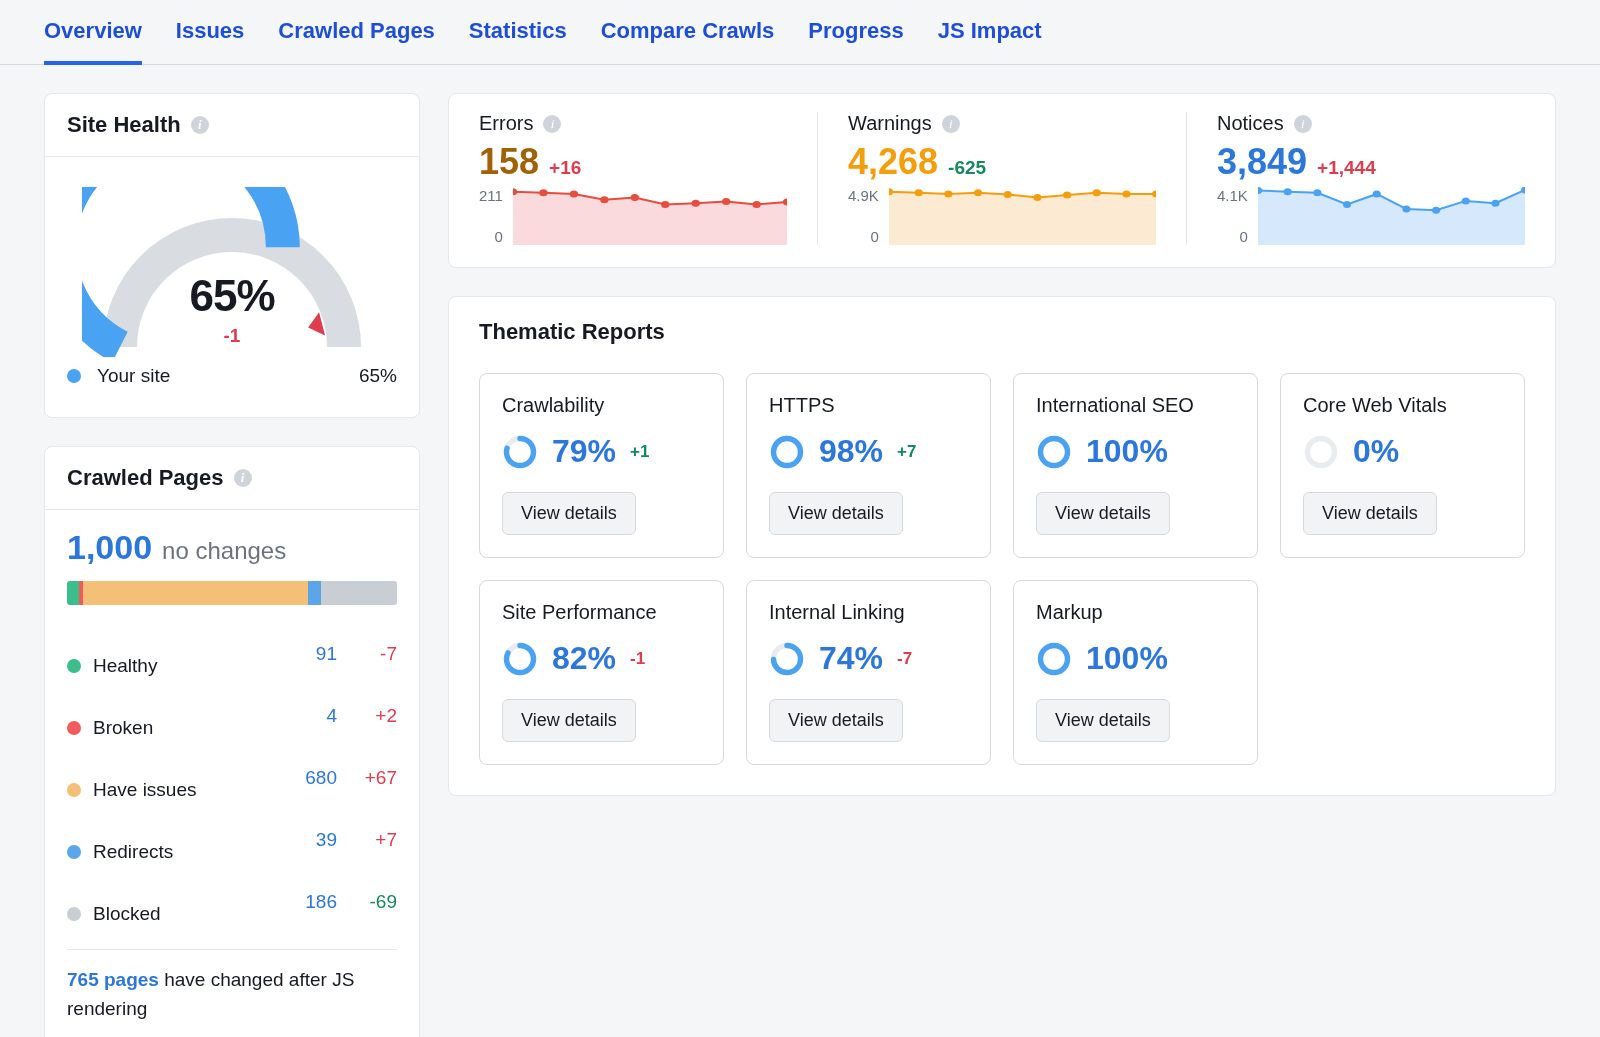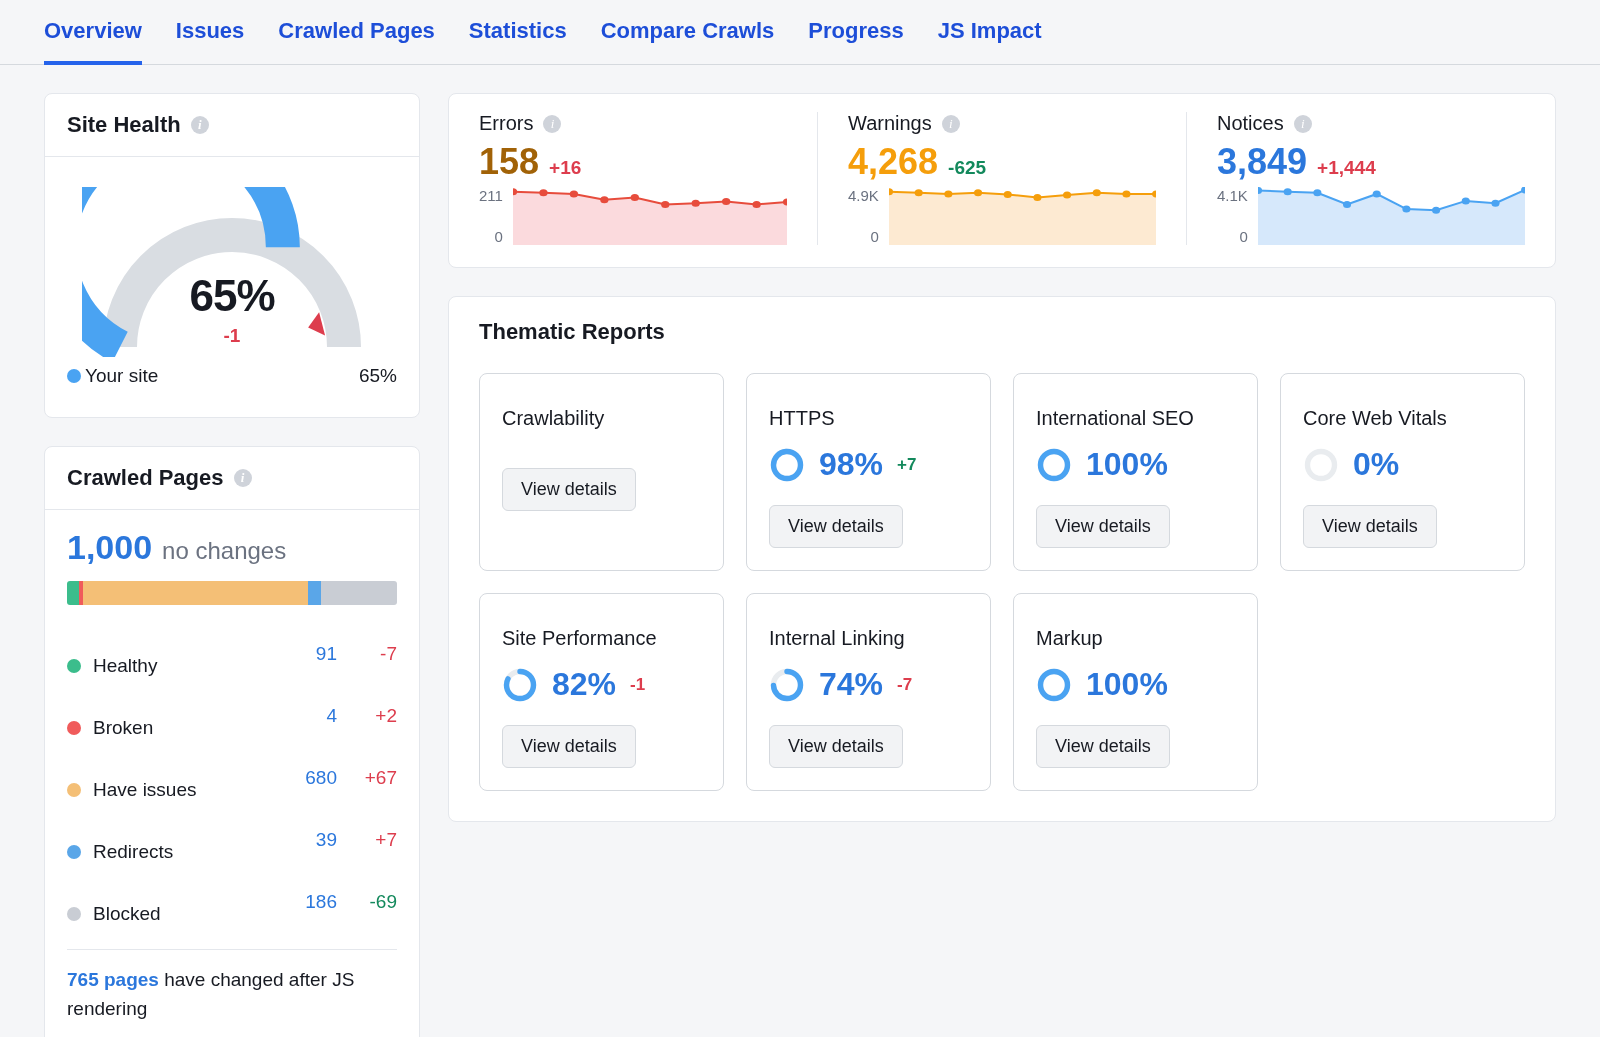--- a/index.html
+++ b/index.html
@@ -74,21 +74,21 @@
   .gauge-wrap { position: relative; width: 100%; height: 190px; display:flex; align-items:flex-end; justify-content:center; }
   .gauge-num-wrap { position: absolute; left:0; right:0; bottom:10px; text-align:center; }
   .gauge-num { font-size: 44px; font-weight: 700; letter-spacing:-1px; }
   .gauge-delta { font-size: 19px; font-weight: 600; margin-top:4px; }
   .delta-red { color: #dd3d4d; }
   .delta-green { color: #13895c; }
   .legend-row {
     display: flex; align-items: center; justify-content: space-between;
     padding: 8px 0; font-size: 19px;
   }
-  .legend-left { display: flex; align-items: center; gap: 4px; }
+  .legend-left { display: flex; align-items: center; gap: 16px; }
   .dot { width:14px; height:14px; border-radius:50%; flex-shrink:0; }
   .dot-blue { background:#4aa3f2; }
   .tri-red {
     width:0; height:0; border-left:8px solid transparent; border-right:8px solid transparent;
     border-top:12px solid #dd3d4d; flex-shrink:0;
   }
   .legend-value { font-weight: 400; }
   .chev { margin-left: 4px; font-size: 14px; }
   
   .cp-body { padding: 18px 22px 22px 22px; }
@@ -122,21 +122,21 @@
   .spark-wrap { margin-top:4px; display:flex; gap:10px; align-items:stretch; }
   .spark-labels { display:flex; flex-direction:column; justify-content:space-between; font-size:15px; color:#6b7280; text-align:right; }
   .spark-svg { flex:1; height:58px; }
   
   .thematic-header { padding: 22px 30px 6px 30px; font-size:22px; font-weight:700; }
   .thematic-grid {
     display:grid; grid-template-columns: repeat(4, 1fr);
     gap: 22px; padding: 22px 30px 30px 30px;
   }
   .tcard {
-    border:1px solid #d5d9de; border-radius:8px; padding:33px 22px 22px 22px;
+    border:1px solid #d5d9de; border-radius:8px; padding:20px 22px 22px 22px;
   }
   .tcard-title { font-size:20px; margin-bottom:16px; }
   .tcard-row { display:flex; align-items:center; gap:14px; }
   .tcard-pct { font-size:32px; font-weight:700; color:#2b77dc; }
   .tcard-delta { font-size:17px; font-weight:600; }
   .tcard-btn {
     margin-top:22px; display:inline-block;
     background:#f2f3f5; border:1px solid #d5d9de; border-radius:6px;
     padding:10px 18px; font-size:18px; color:#171a22; cursor:pointer;
   }
@@ -362,20 +362,28 @@
     </div>
           </div>
         </div>
     </div>
 
     <div class="card">
       <div class="thematic-header">Thematic Reports</div>
       <div class="thematic-grid" id="thematic-grid">
           <div class="tcard">
     <div class="tcard-title">Crawlability</div>
+    <div class="tcard-row">
+      <svg class="donut" viewBox="0 0 40 40">
+        <circle cx="20" cy="20" r="15" fill="none" stroke="#e9ecef" stroke-width="6"></circle>
+        <circle cx="20" cy="20" r="15" fill="none" stroke="#4aa3f2" stroke-width="6" stroke-dasharray="74.45574589007809 19.792033717615695" transform="rotate(-90 20 20)" stroke-linecap="round"></circle>
+      </svg>
+      <span class="tcard-pct">79%</span>
+      <span class="tcard-delta delta-green">+1</span>
+    </div>
     <button class="tcard-btn">View details</button></div>
           <div class="tcard">
     <div class="tcard-title">HTTPS</div>
     <div class="tcard-row">
       <svg class="donut" viewBox="0 0 40 40">
         <circle cx="20" cy="20" r="15" fill="none" stroke="#e9ecef" stroke-width="6"></circle>
         <circle cx="20" cy="20" r="15" fill="none" stroke="#4aa3f2" stroke-width="6" stroke-dasharray="92.36282401553991 1.8849555921538723" transform="rotate(-90 20 20)" stroke-linecap="round"></circle>
       </svg>
       <span class="tcard-pct">98%</span>
       <span class="tcard-delta delta-green">+7</span>

